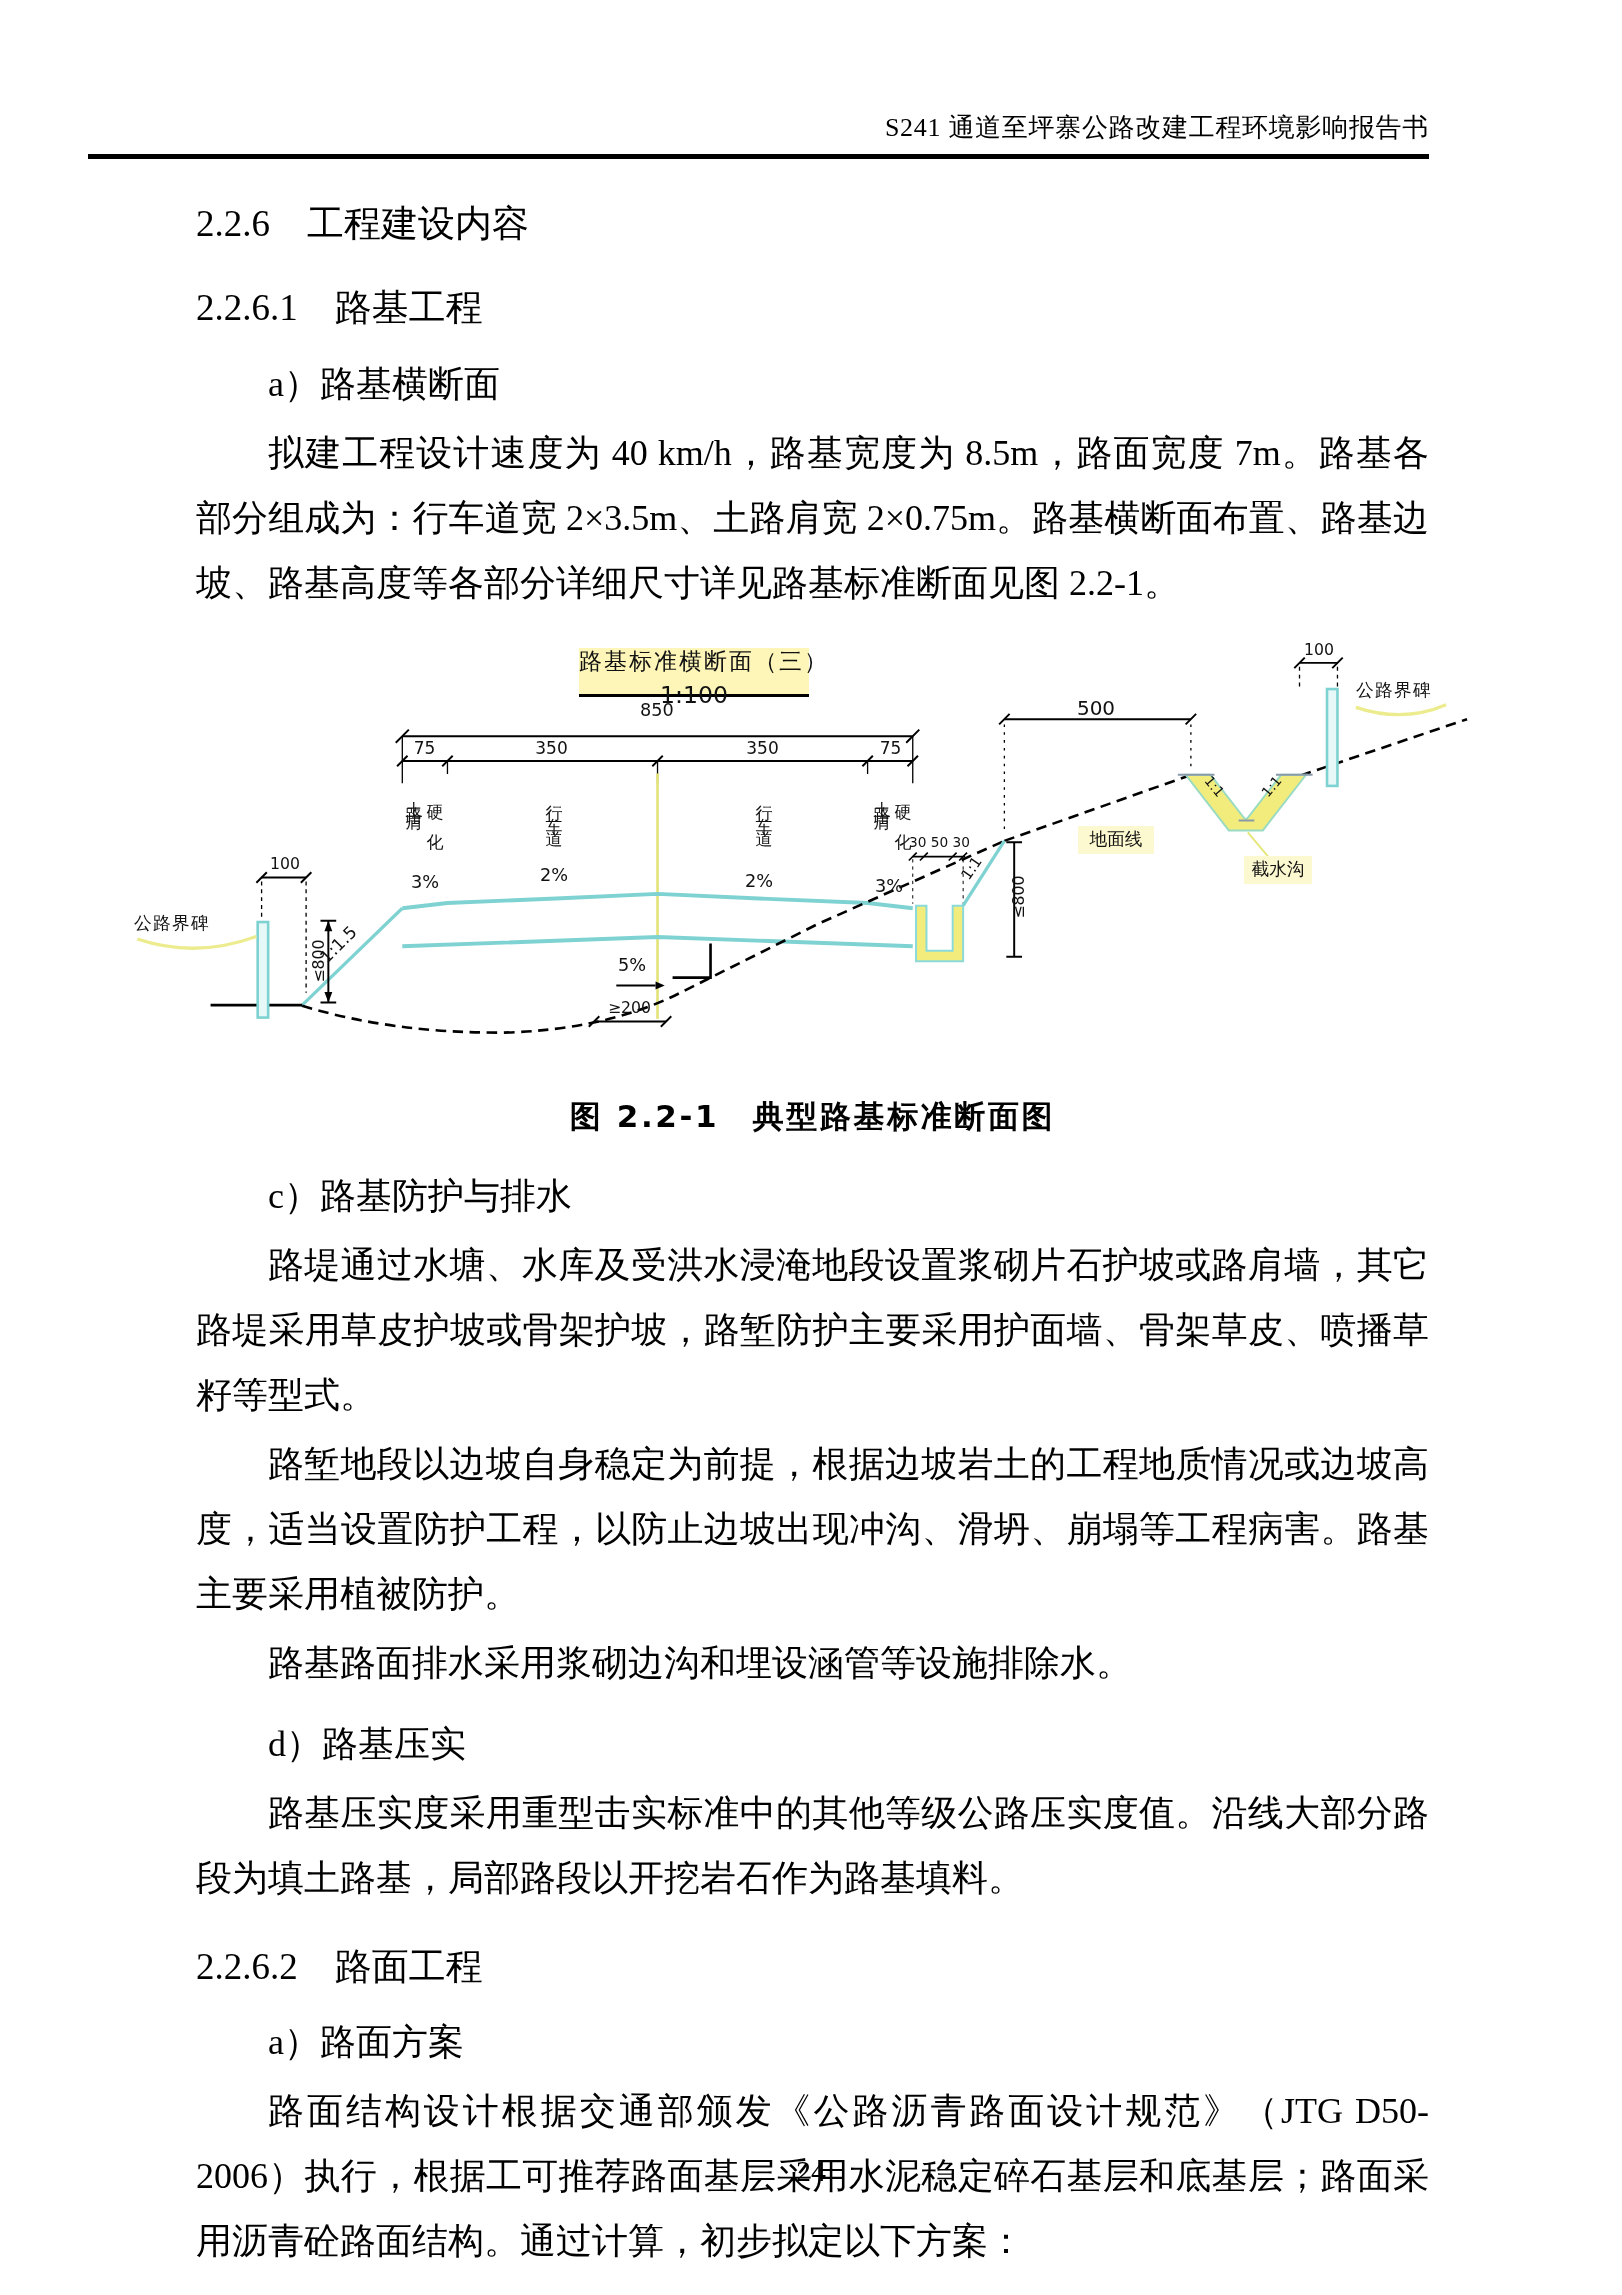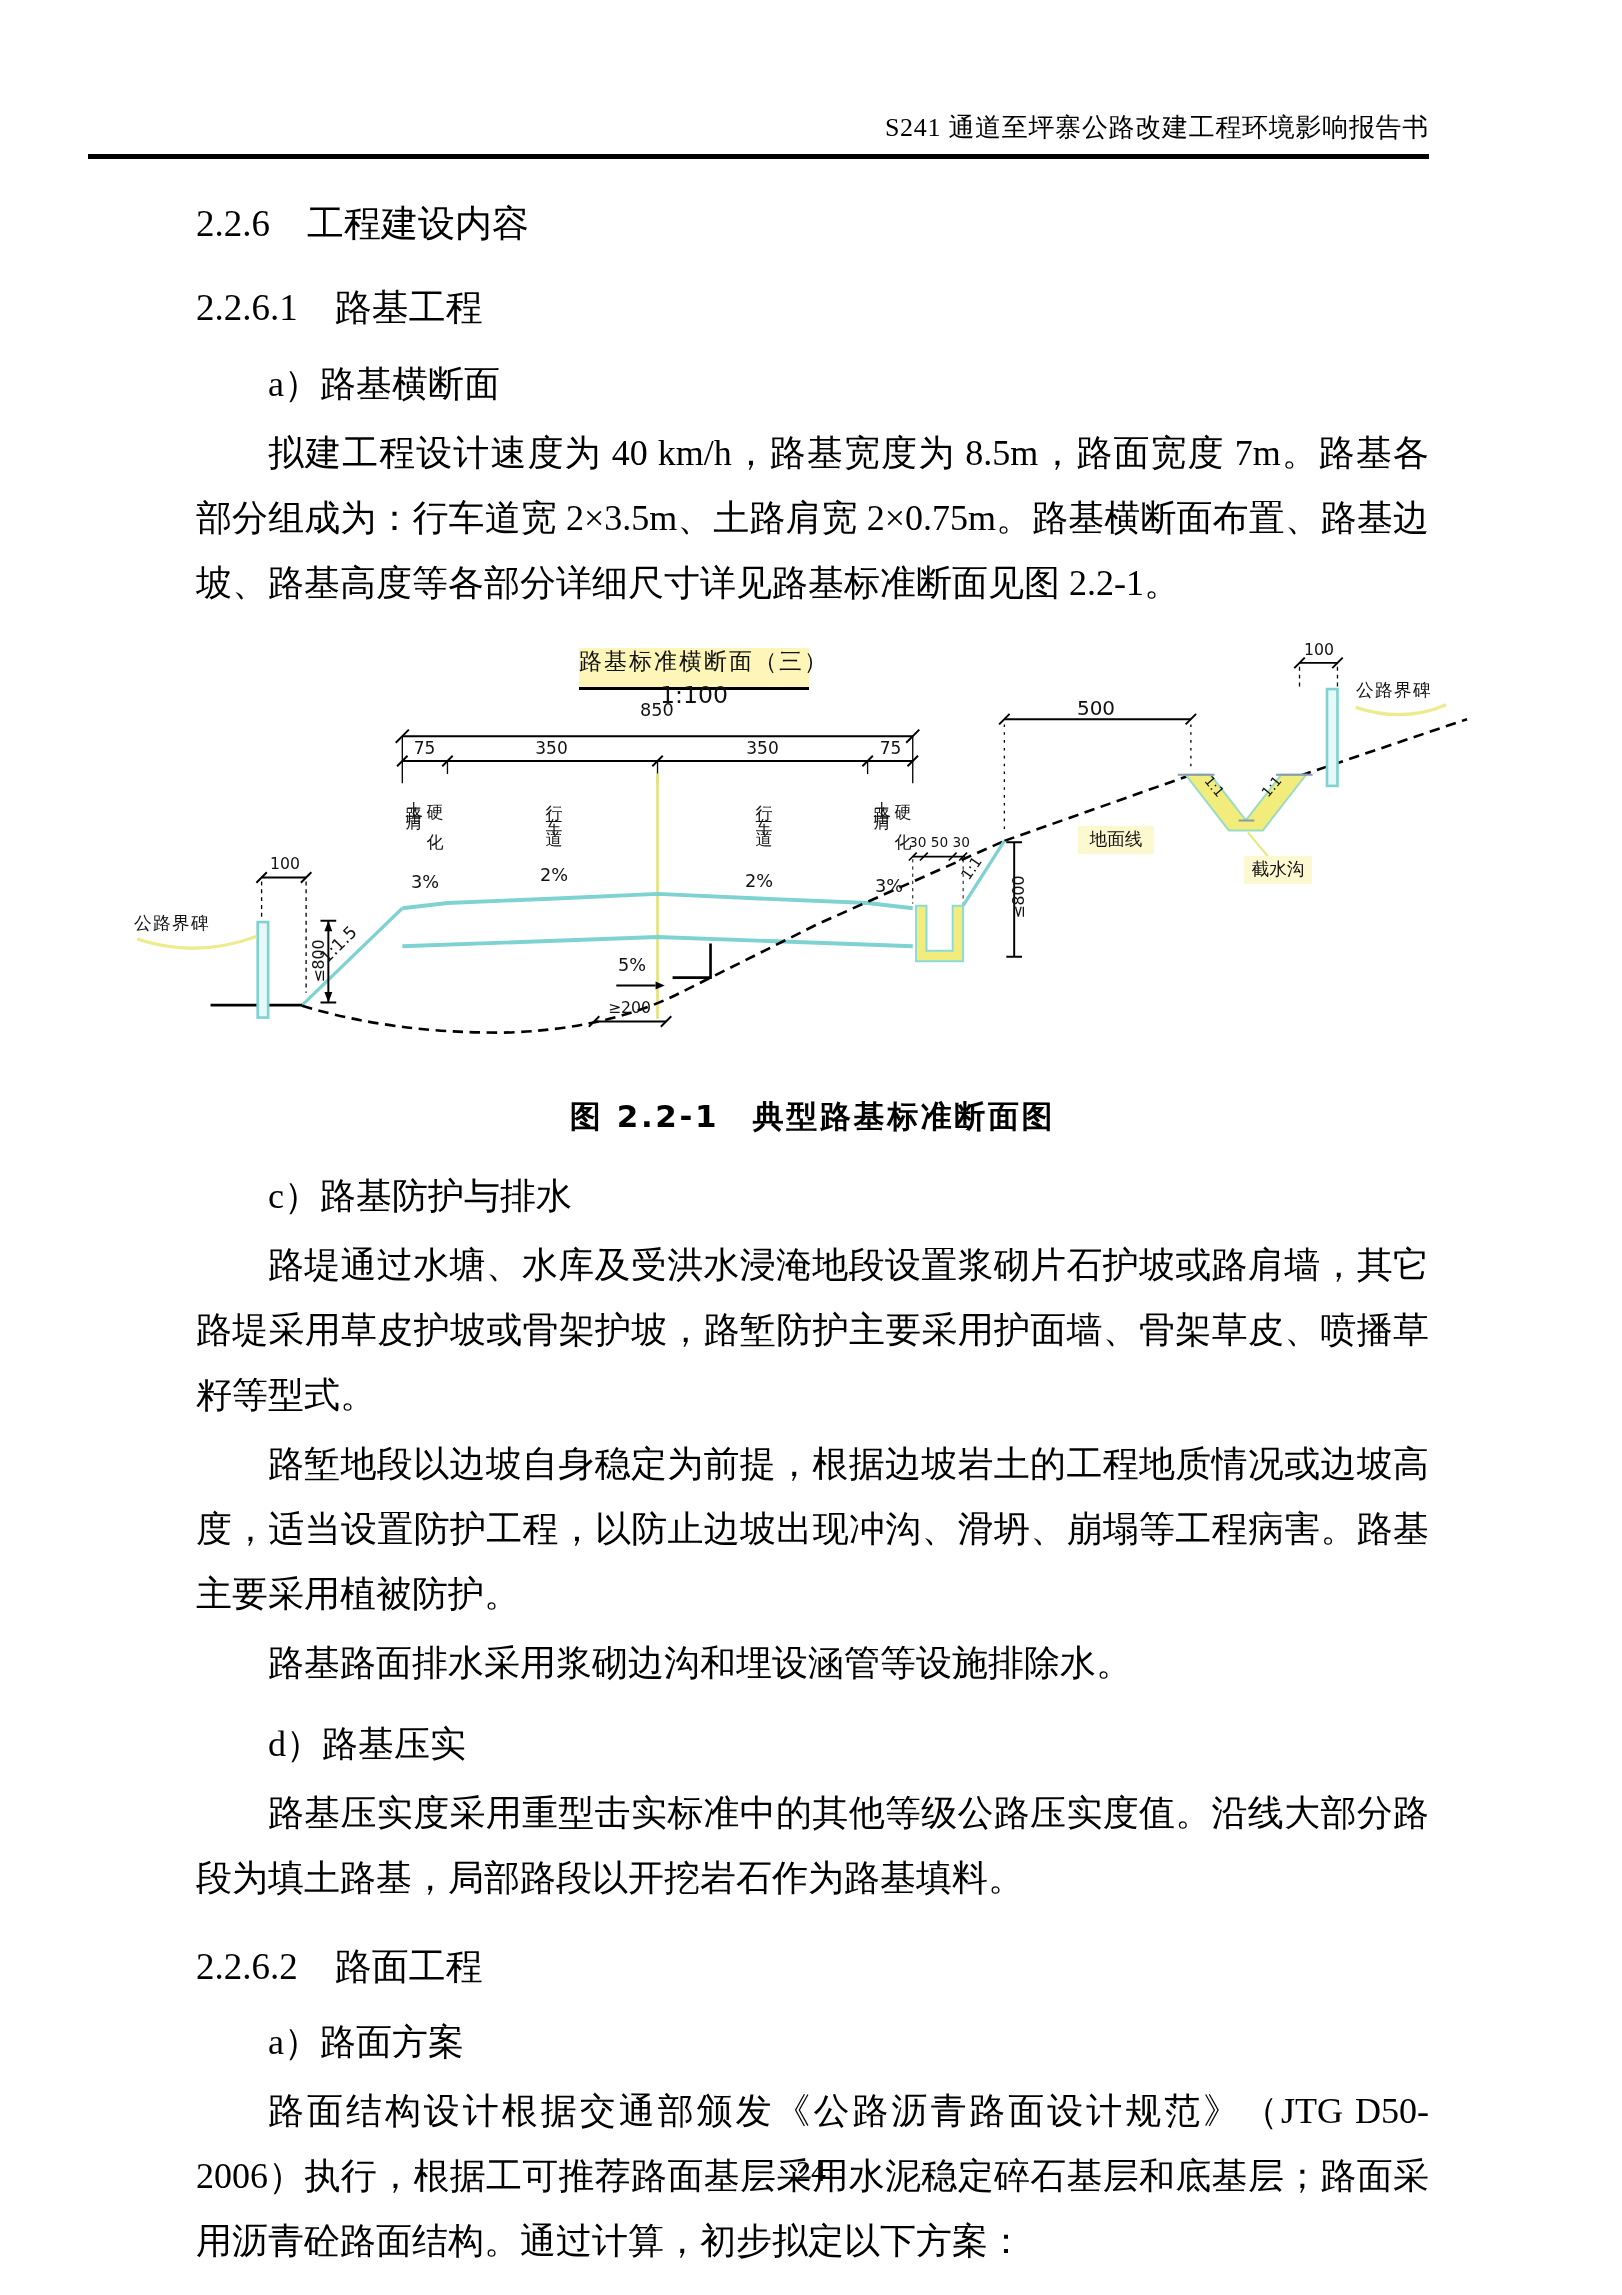--- a/index.html
+++ b/index.html
@@ -19,21 +19,21 @@
   .doc p.para{margin:3.9px 0 0 0; text-indent:2em;}
   
   .figure-wrap{position:relative; width:1407px; height:452px; margin:10.5px 0 0 -98px;}
   .figure-wrap svg{position:absolute; left:0; top:0;}
   .fig-label{
     position:absolute; font-family:"DejaVu Sans","Liberation Sans",sans-serif;
     font-size:17px; color:#111; white-space:nowrap; line-height:1.15;
   }
   .fig-title{
     width:230px; text-align:center; font-size:23px; letter-spacing:2px;
-    background:#fdf6b8; border-bottom:3.3px solid #000; padding-bottom:12px;
+    background:#fdf6b8; border-bottom:3.3px solid #000; padding-bottom:19px;
   }
   .fig-scale{width:230px; text-align:center; font-size:23.6px;}
   .dimtext{text-align:center;}
   .vlabel{writing-mode:vertical-rl; text-orientation:upright;}
   .hl{background:#fcf8d0; text-align:center; padding-top:2.6px;}
   .rot{transform-origin:center center;}
   .fig-caption{
     margin-top:5.2px; text-align:center; font-size:31px; font-weight:bold;
     font-family:"DejaVu Sans","Liberation Sans",sans-serif; letter-spacing:2.6px;
   }

